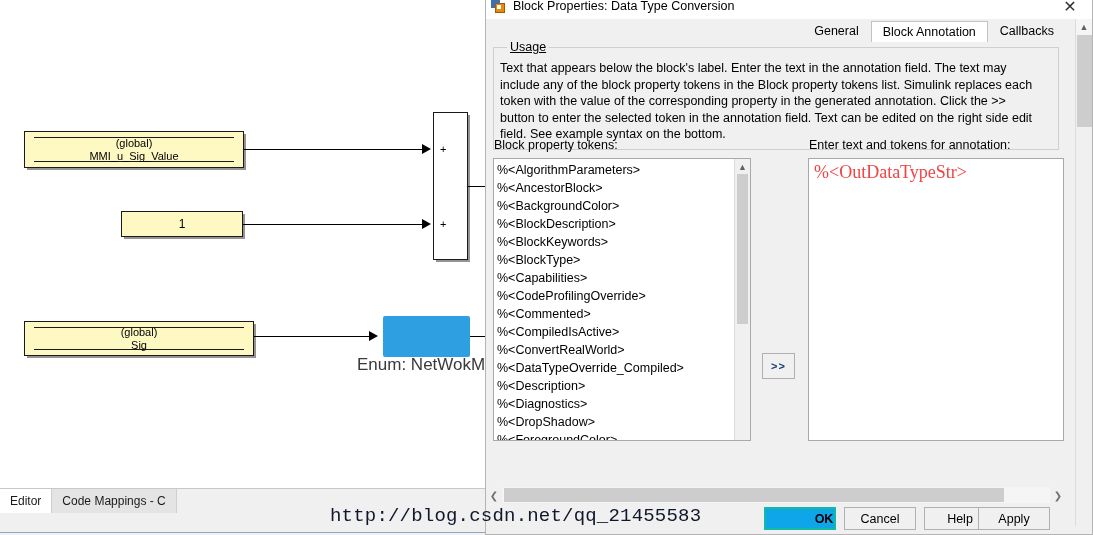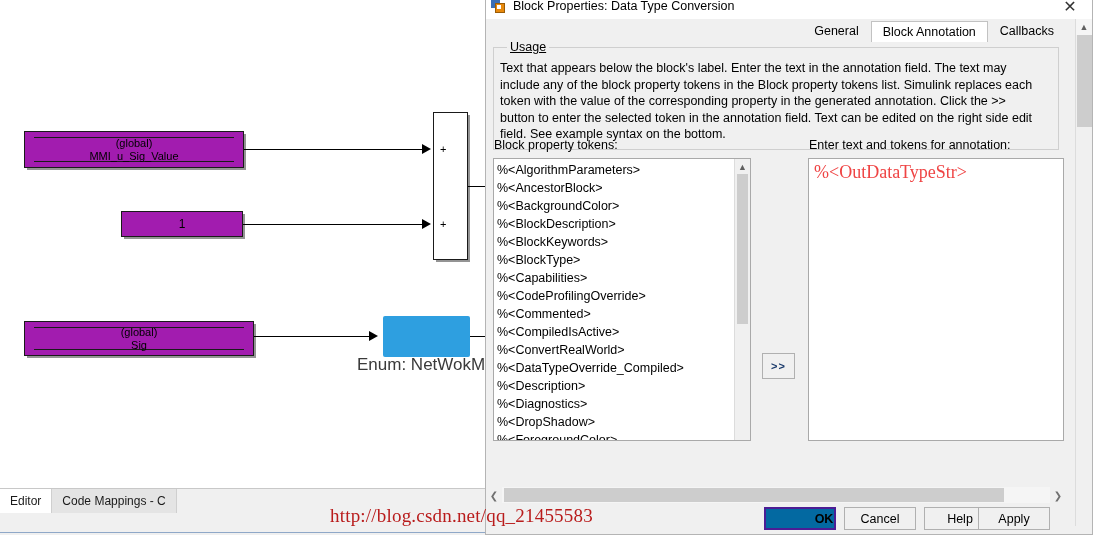--- a/index.html
+++ b/index.html
@@ -6,21 +6,21 @@
   body{
     width:1093px;height:535px;overflow:hidden;position:relative;
     background:#ffffff;
     font-family:"Liberation Sans", sans-serif;
     font-size:12px;color:#000;
   }
 
   
   #canvas{position:absolute;left:0;top:0;width:1093px;height:488px;background:#fff;}
 
-  .sl-block{position:absolute;background:#a21caf;border:1.5px solid #1a1a1a;
+  .sl-block{position:absolute;background:#fef9c3;border:1.5px solid #1a1a1a;
             box-shadow:2.5px 2.5px 0 -0.5px rgba(60,60,60,.55);
             box-sizing:border-box;}
   .dsw-inner{position:absolute;left:9px;right:9px;top:5px;bottom:5px;
              border-top:1.2px solid #1a1a1a;border-bottom:1.2px solid #1a1a1a;
              display:flex;flex-direction:column;align-items:center;justify-content:center;
              line-height:1.15;font-size:11px;}
   .sl-const{display:flex;align-items:center;justify-content:center;font-size:12px;}
 
   .sum-body{position:absolute;background:#fff;border:1.5px solid #1a1a1a;
             box-shadow:2.5px 2.5px 0 -0.5px rgba(60,60,60,.55);box-sizing:border-box;}
@@ -113,25 +113,25 @@
   #dlg-vscroll .up{position:absolute;left:0;top:0;width:16px;height:16px;
                    display:flex;align-items:center;justify-content:center;font-size:9px;color:#606060;
                    background:#f5f5f5;}
   #dlg-vscroll .thumb{position:absolute;left:1px;top:16px;width:15px;height:92px;background:#cdcdcd;}
 
   
   #btnbar{position:absolute;left:0;bottom:0;width:580px;height:31px;background:#f0f0f0;}
   .dbtn{position:absolute;top:4px;height:23px;font-size:12.5px;color:#000;
         background:#f0f0f0;border:1px solid #b0b0b0;box-sizing:border-box;
         display:flex;align-items:center;justify-content:center;}
-  .dbtn.default{border:2px solid #4c1d95;background:#0369a1;font-weight:bold;padding-left:48px;}
-
-  
-  #wm{position:absolute;left:330px;top:505px;font-size:19px;color:#b91c1c;
-      white-space:nowrap;letter-spacing:.2px;z-index:40;font-family:Liberation Serif, serif;}
+  .dbtn.default{border:2px solid #14b8a6;background:#0ea5e9;font-weight:bold;padding-left:48px;}
+
+  
+  #wm{position:absolute;left:330px;top:505px;font-size:19px;color:#0f172a;
+      white-space:nowrap;letter-spacing:.2px;z-index:40;font-family:Liberation Mono, monospace;}
 
   
   .edge-bit{position:absolute;background:#fff;border:1px solid #9a9a9a;box-sizing:border-box;}
 </style>
 </head>
 <body>
 
 <div id="canvas">
 
   <div class="sl-block" style="left:24px;top:131px;width:220px;height:37px;">

